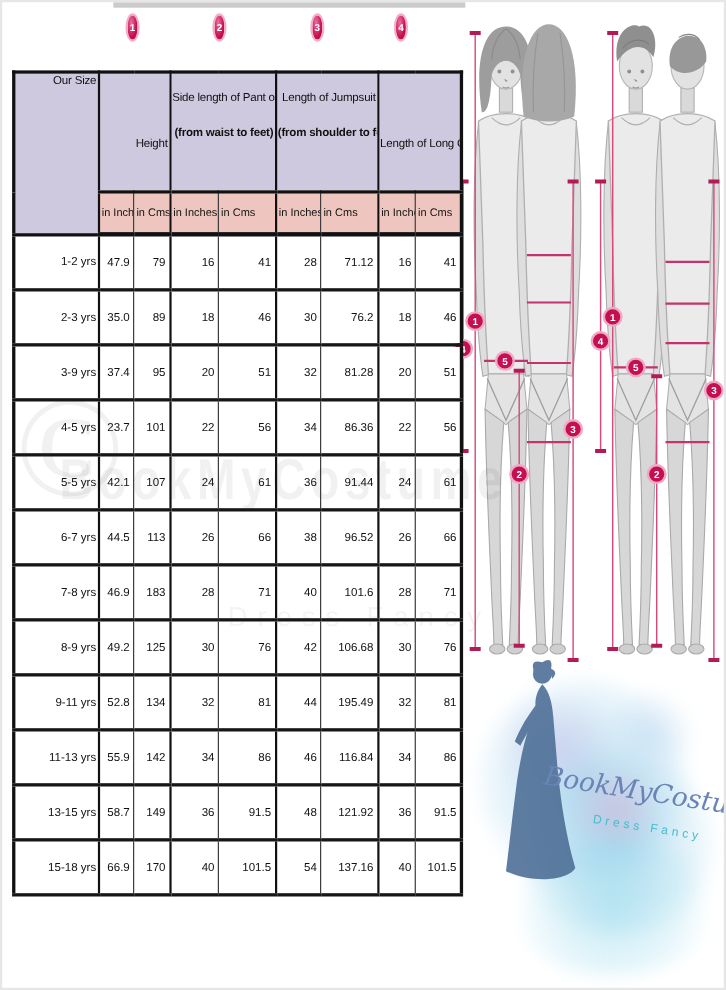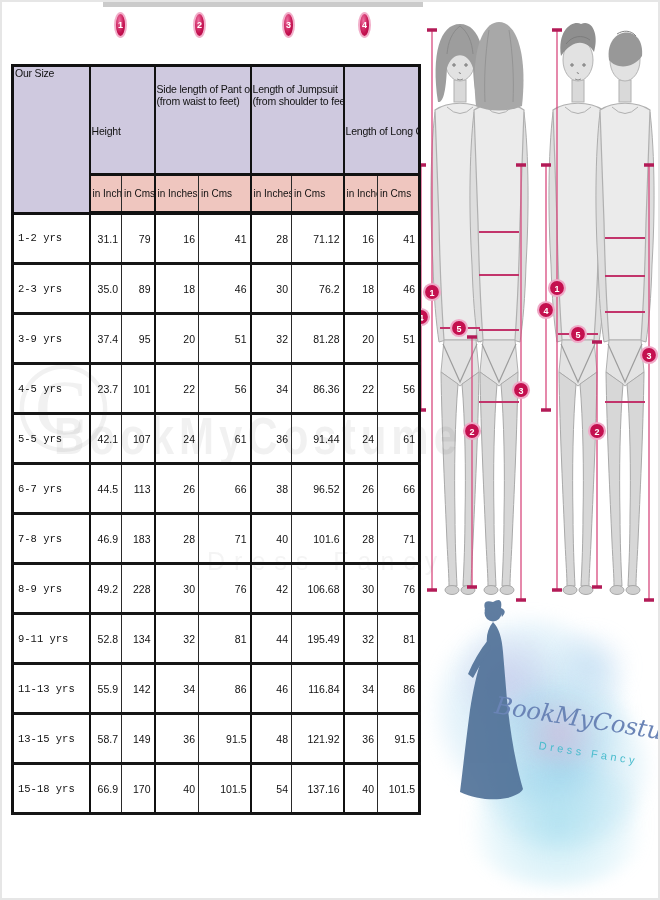--- a/index.html
+++ b/index.html
@@ -16,33 +16,33 @@
     border:2px solid #f2afca;display:flex;align-items:center;justify-content:center;
     color:#fff;font-size:9px;font-weight:bold;box-sizing:border-box;
   }
   
   .size-table-wrap{position:absolute;left:9px;top:62px;z-index:2;}
   table.size-table{border-collapse:collapse;table-layout:fixed;width:408px;border:3px solid #111;}
   .size-table th,.size-table td{border:1px solid #2a2a2a;overflow:hidden;white-space:nowrap;}
   .size-table .group-start{border-left:2px solid #111;}
   tr.groups th{
     height:106px;background:#cfc9df;font-weight:normal;font-size:10.5px;
-    vertical-align:top;text-align:left;letter-spacing:-0.2px;line-height:1.15;
+    vertical-align:top;text-align:right;letter-spacing:-0.2px;line-height:1.15;
     border-bottom:3px solid #111;padding:0 1px;
   }
   th.oursize{background:#cfc9df;vertical-align:middle;border-right:2px solid #111;border-bottom:4px solid #111;}
   tr.groups th.single .t{margin-top:58px;}
   tr.groups th.double .t{margin-top:16px;}
-  tr.groups th.double .s{}
+  tr.groups th.double .s{margin-top:20px;font-weight:bold;}
   tr.units td{
     height:33px;background:#efc6bf;font-size:10px;text-align:left;
     padding-left:2px;border-bottom:4px solid #111;vertical-align:middle;
   }
   tbody.rows td{height:45px;border-bottom:3px solid #161616;font-size:10.5px;background:#fff;}
-  tbody.rows td.size-cell{text-align:left;padding-left:4px;font-family:Liberation Mono, monospace;}
+  tbody.rows td.size-cell{text-align:right;padding-left:4px;}
   tbody.rows td.num-cell{text-align:right;padding-right:3px;}
   
   .table-watermark{position:absolute;z-index:4;pointer-events:none;color:rgba(60,60,60,0.07);}
   .wm-copy{left:12px;top:330px;font-size:130px;font-family:"Liberation Serif",serif;}
   .wm-brand{left:52px;top:410px;font-size:42px;font-weight:bold;letter-spacing:5px;transform:scaleY(1.25);}
   .wm-tag{left:205px;top:545px;font-size:25px;letter-spacing:9px;color:rgba(60,60,60,0.06);}
   
   .figures-svg{position:absolute;left:410px;top:8px;z-index:1;}
   
   .logo-area{position:absolute;left:415px;top:585px;width:245px;height:312px;z-index:1;}
@@ -125,21 +125,21 @@
           <td>in Cms</td>
           <td class="group-start">in Inches</td>
           <td>in Cms</td>
           <td class="group-start">in Inches</td>
           <td>in Cms</td>
         </tr>
       </thead>
       <tbody class="rows">
           <tr>
             <td class="size-cell">1-2 yrs</td>
-            <td class="num-cell group-start">31.1</td>
+            <td class="num-cell group-start">47.9</td>
             <td class="num-cell">79</td>
             <td class="num-cell group-start">16</td>
             <td class="num-cell">41</td>
             <td class="num-cell group-start">28</td>
             <td class="num-cell">71.12</td>
             <td class="num-cell group-start">16</td>
             <td class="num-cell">41</td>
           </tr>
           <tr>
             <td class="size-cell">2-3 yrs</td>
@@ -203,21 +203,21 @@
             <td class="num-cell group-start">28</td>
             <td class="num-cell">71</td>
             <td class="num-cell group-start">40</td>
             <td class="num-cell">101.6</td>
             <td class="num-cell group-start">28</td>
             <td class="num-cell">71</td>
           </tr>
           <tr>
             <td class="size-cell">8-9 yrs</td>
             <td class="num-cell group-start">49.2</td>
-            <td class="num-cell">228</td>
+            <td class="num-cell">125</td>
             <td class="num-cell group-start">30</td>
             <td class="num-cell">76</td>
             <td class="num-cell group-start">42</td>
             <td class="num-cell">106.68</td>
             <td class="num-cell group-start">30</td>
             <td class="num-cell">76</td>
           </tr>
           <tr>
             <td class="size-cell">9-11 yrs</td>
             <td class="num-cell group-start">52.8</td>

